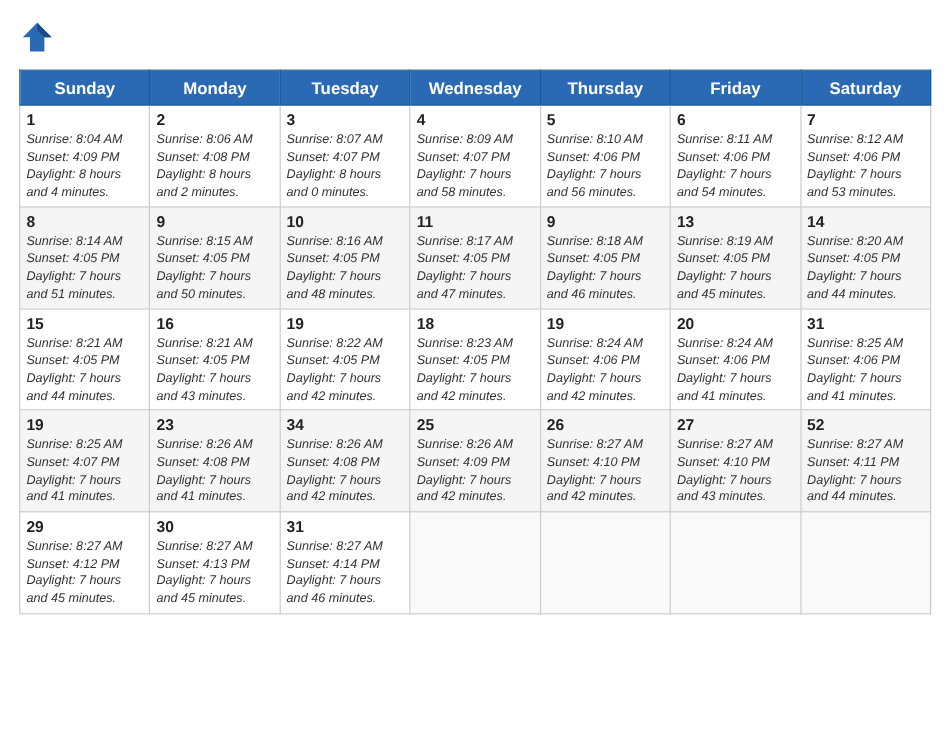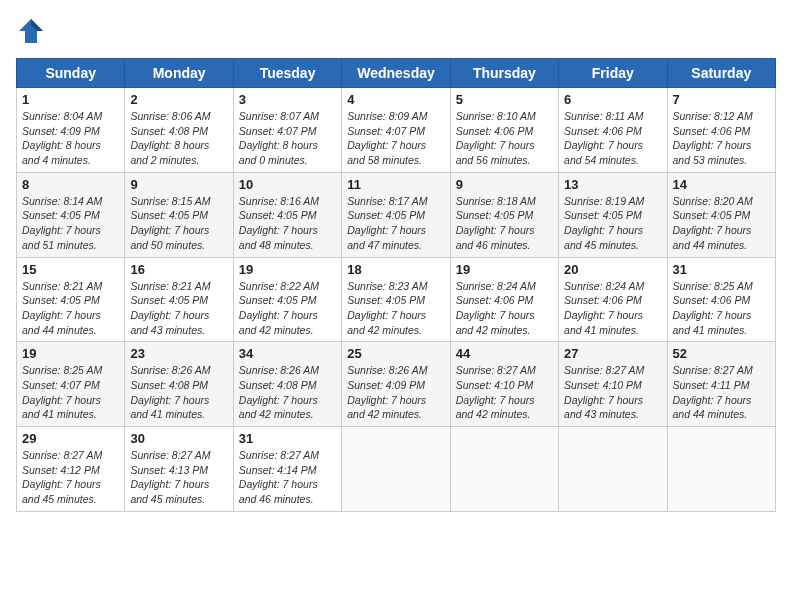--- a/index.html
+++ b/index.html
@@ -220,21 +220,21 @@
         </td>
         <td>
           <span class="day-number">34</span>
           <div class="cell-info">Sunrise: 8:26 AM<br>Sunset: 4:08 PM<br>Daylight: 7 hours and 42 minutes.</div>
         </td>
         <td>
           <span class="day-number">25</span>
           <div class="cell-info">Sunrise: 8:26 AM<br>Sunset: 4:09 PM<br>Daylight: 7 hours and 42 minutes.</div>
         </td>
         <td>
-          <span class="day-number">44</span>
+          <span class="day-number">26</span>
           <div class="cell-info">Sunrise: 8:27 AM<br>Sunset: 4:10 PM<br>Daylight: 7 hours and 42 minutes.</div>
         </td>
         <td>
           <span class="day-number">27</span>
           <div class="cell-info">Sunrise: 8:27 AM<br>Sunset: 4:10 PM<br>Daylight: 7 hours and 43 minutes.</div>
         </td>
         <td>
           <span class="day-number">52</span>
           <div class="cell-info">Sunrise: 8:27 AM<br>Sunset: 4:11 PM<br>Daylight: 7 hours and 44 minutes.</div>
         </td>

